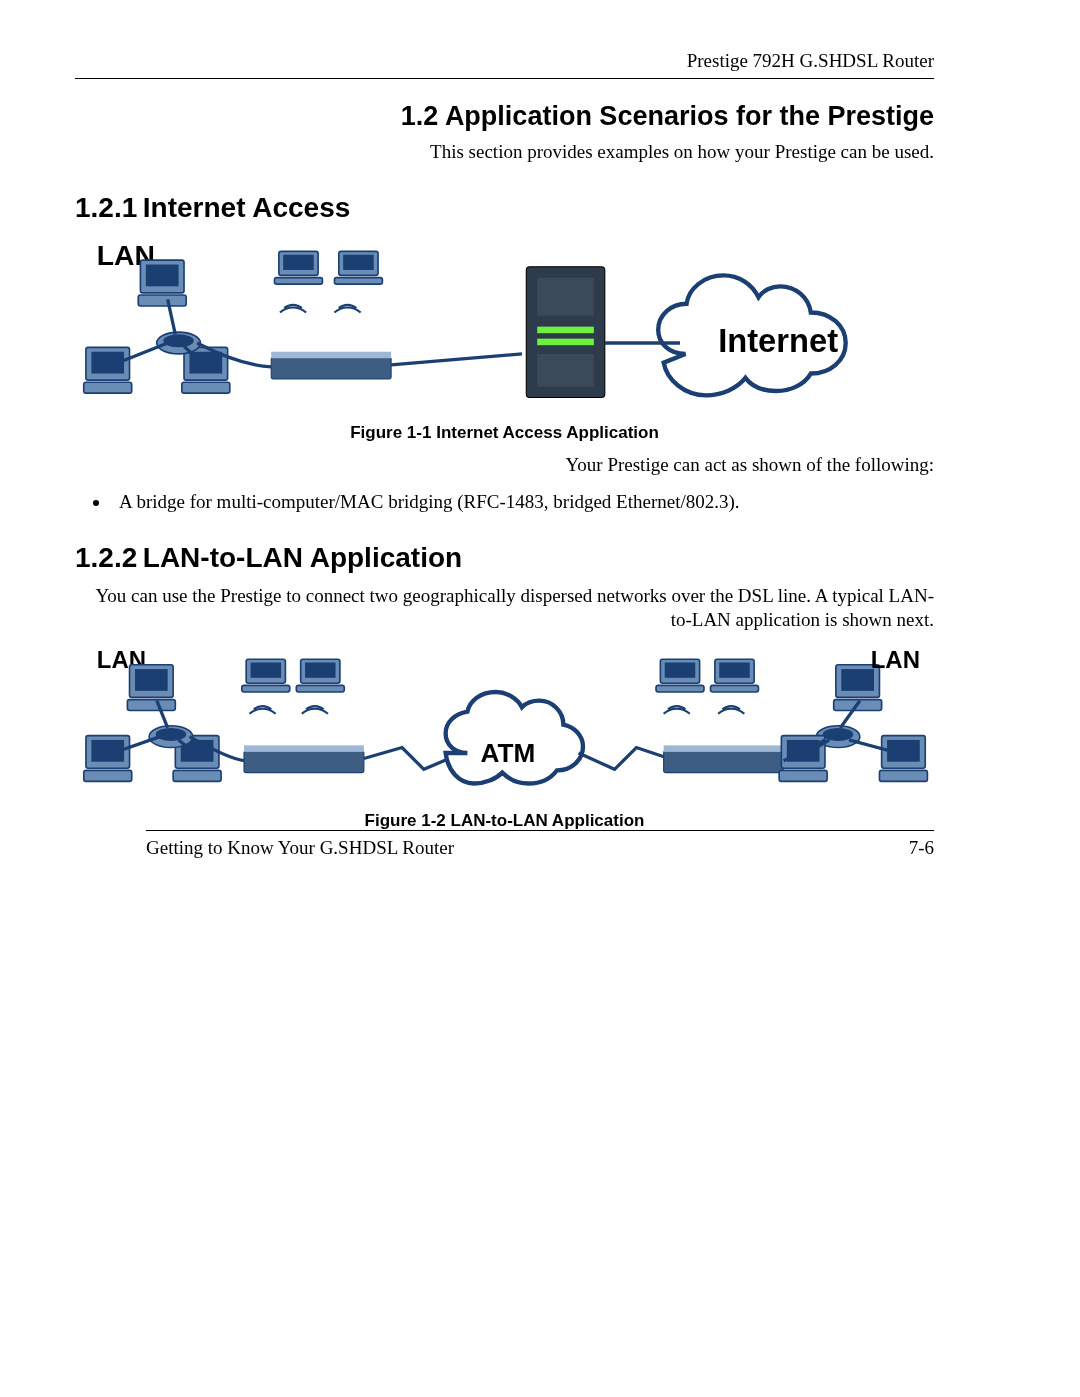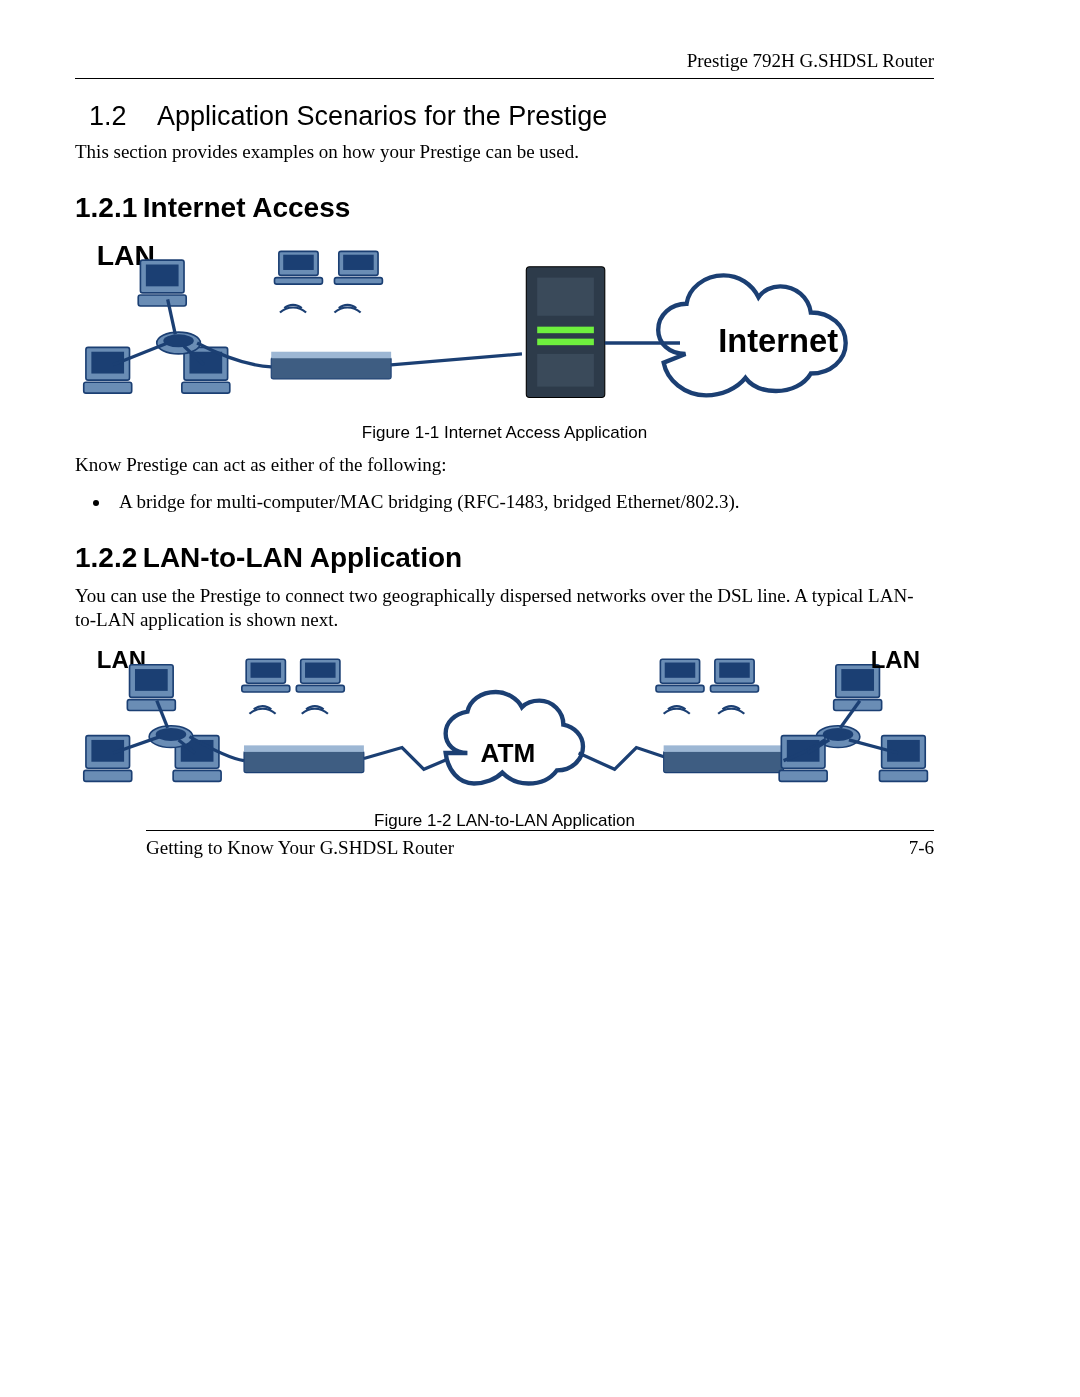--- a/index.html
+++ b/index.html
@@ -21,50 +21,52 @@
     font-size: 19px;
     margin-bottom: 6px;
   }
   .hr {
     border: none;
     border-top: 1.5px solid #000;
     margin: 0;
   }
   h2.section {
     font-family: Arial, Helvetica, sans-serif;
-    font-weight: normal;
+    font-weight: bold;
     font-size: 27px;
-    margin: 22px 0 8px 14px;
+    margin: 22px 0 8px 8px;
+    text-align: right;
   }
   h2.section .num {
     display: inline-block;
     width: 62px;
   }
   p.body {
     font-size: 19px;
     margin: 6px 0 12px 0;
     line-height: 1.25;
+    text-align: right;
   }
   h3.subsection {
     font-family: Arial, Helvetica, sans-serif;
     font-weight: bold;
     font-size: 28px;
     margin: 28px 0 10px 0;
   }
   h3.subsection .num {
     display: inline-block;
     width: 60px;
   }
   .figure {
     display: block;
     width: 100%;
   }
   .caption {
     font-family: Arial, Helvetica, sans-serif;
-    font-weight: normal;
+    font-weight: bold;
     font-size: 17px;
     text-align: center;
     margin: 4px 0 10px 0;
   }
   ul.bullets {
     margin: 6px 0 8px 0;
     padding-left: 36px;
   }
   ul.bullets li {
     font-size: 19px;
@@ -180,21 +182,21 @@
          c4 -6 12 -10 20 -10 c14 0 26 10 28 24
          c18 0 32 12 32 28 c0 16 -14 28 -32 28
          c-6 10 -18 16 -32 16 c-12 0 -22 -4 -28 -12
          c-8 10 -22 16 -36 16 c-20 0 -36 -14 -39 -30 z"></path>
     <path class="wire" d="M486 100 L555 100"></path>
     <text class="lbl" x="590" y="108" font-size="30">Internet</text>
   </svg>
 
   <div class="caption">Figure 1-1 Internet Access Application</div>
 
-  <p class="body">Know Prestige can act as either of the following:</p>
+  <p class="body">Your Prestige can act as shown of the following:</p>
   <ul class="bullets">
     <li>A bridge for multi-computer/MAC bridging (RFC-1483, bridged Ethernet/802.3).</li>
   </ul>
 
   <h3 class="subsection">
     <span class="num">1.2.2</span>
     <span>LAN-to-LAN Application</span>
   </h3>
   <p class="body">You can use the Prestige to connect two geographically dispersed networks over the DSL line.  A typical LAN-to-LAN application is shown next.</p>
 

